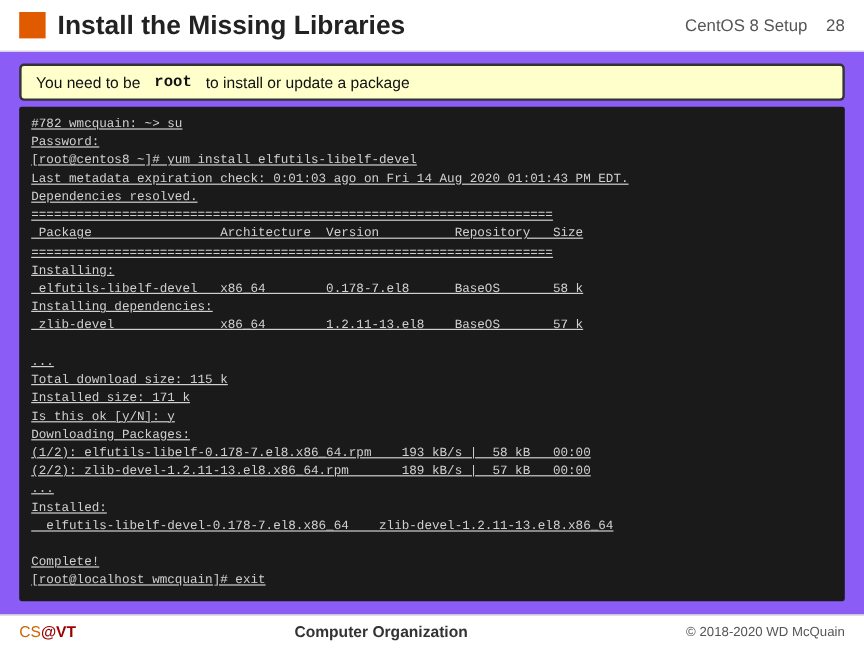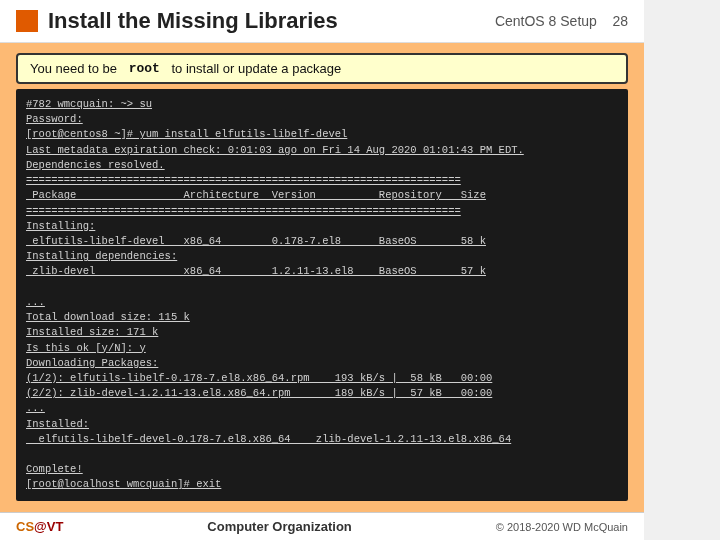--- a/index.html
+++ b/index.html
@@ -6,23 +6,23 @@
 
     body {
       width: 720px;
       height: 540px;
       background: #f0f0f0;
       font-family: Arial, sans-serif;
       overflow: hidden;
     }
 
     .slide {
-      width: 644px;
+      width: 720px;
       height: 540px;
-      background: #fdba74;
+      background: #8b5cf6;
       display: flex;
       flex-direction: column;
     }
 
     .header {
       display: flex;
       align-items: center;
       justify-content: space-between;
       padding: 8px 16px;
       background: white;
@@ -128,21 +128,21 @@
       background: white;
     }
 
     .footer-left {
       font-size: 13px;
       color: #333;
     }
 
     .footer-left span.cs {
       color: #cc6600;
-      font-weight: bold;
+      font-weight: normal;
     }
 
     .footer-left span.at {
       color: #990000;
       font-weight: bold;
     }
 
     .footer-left span.vt {
       color: #990000;
       font-weight: bold;

